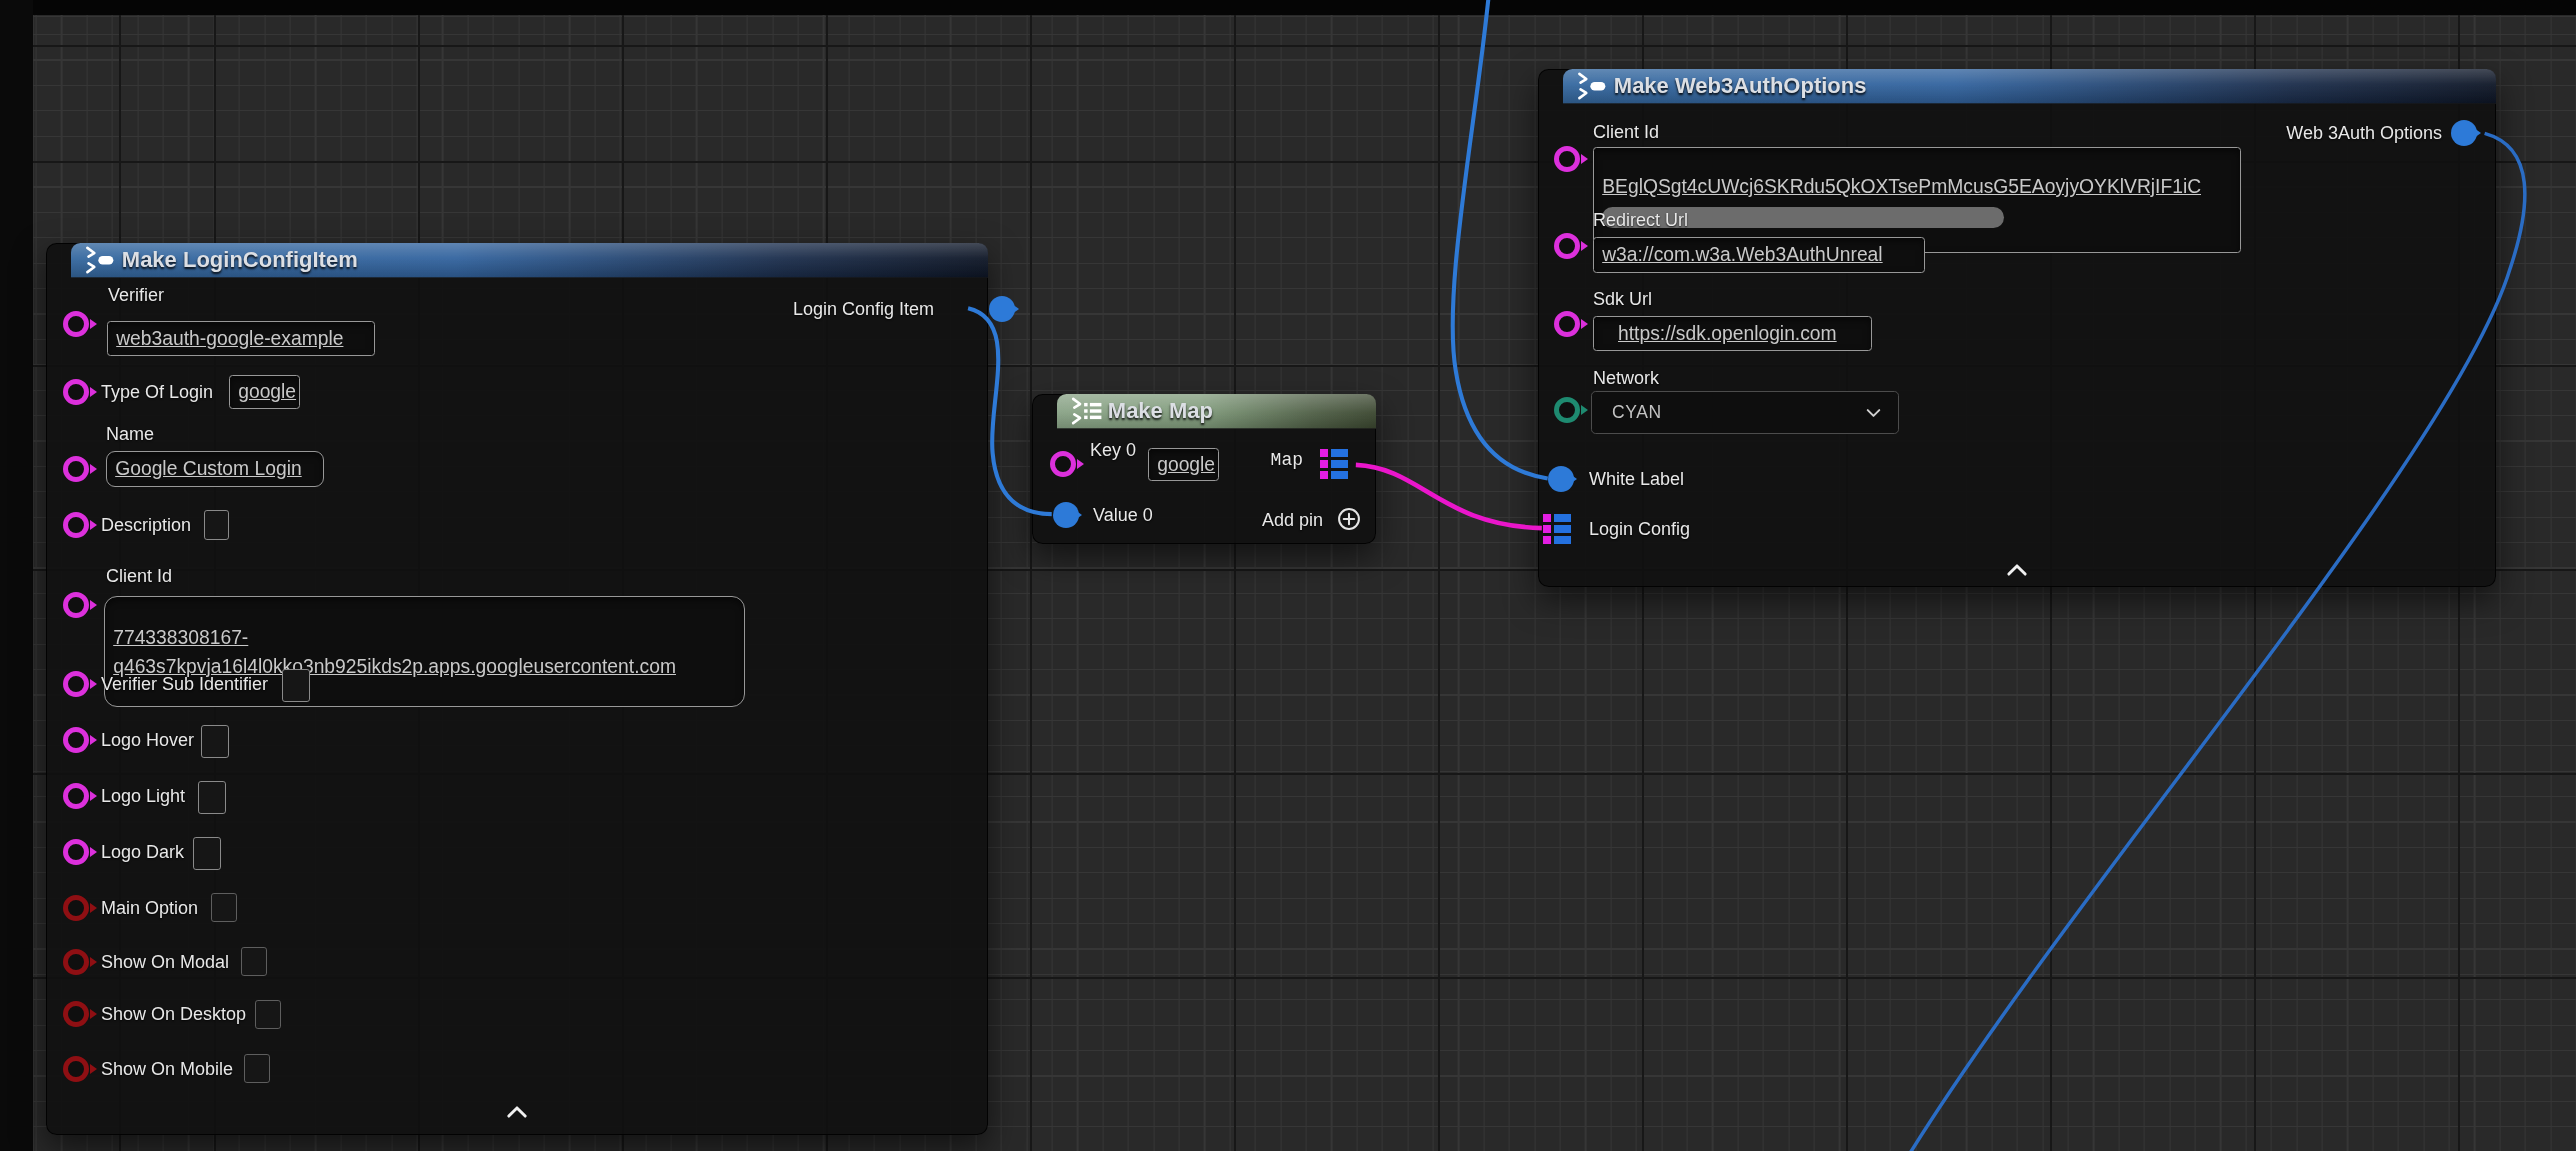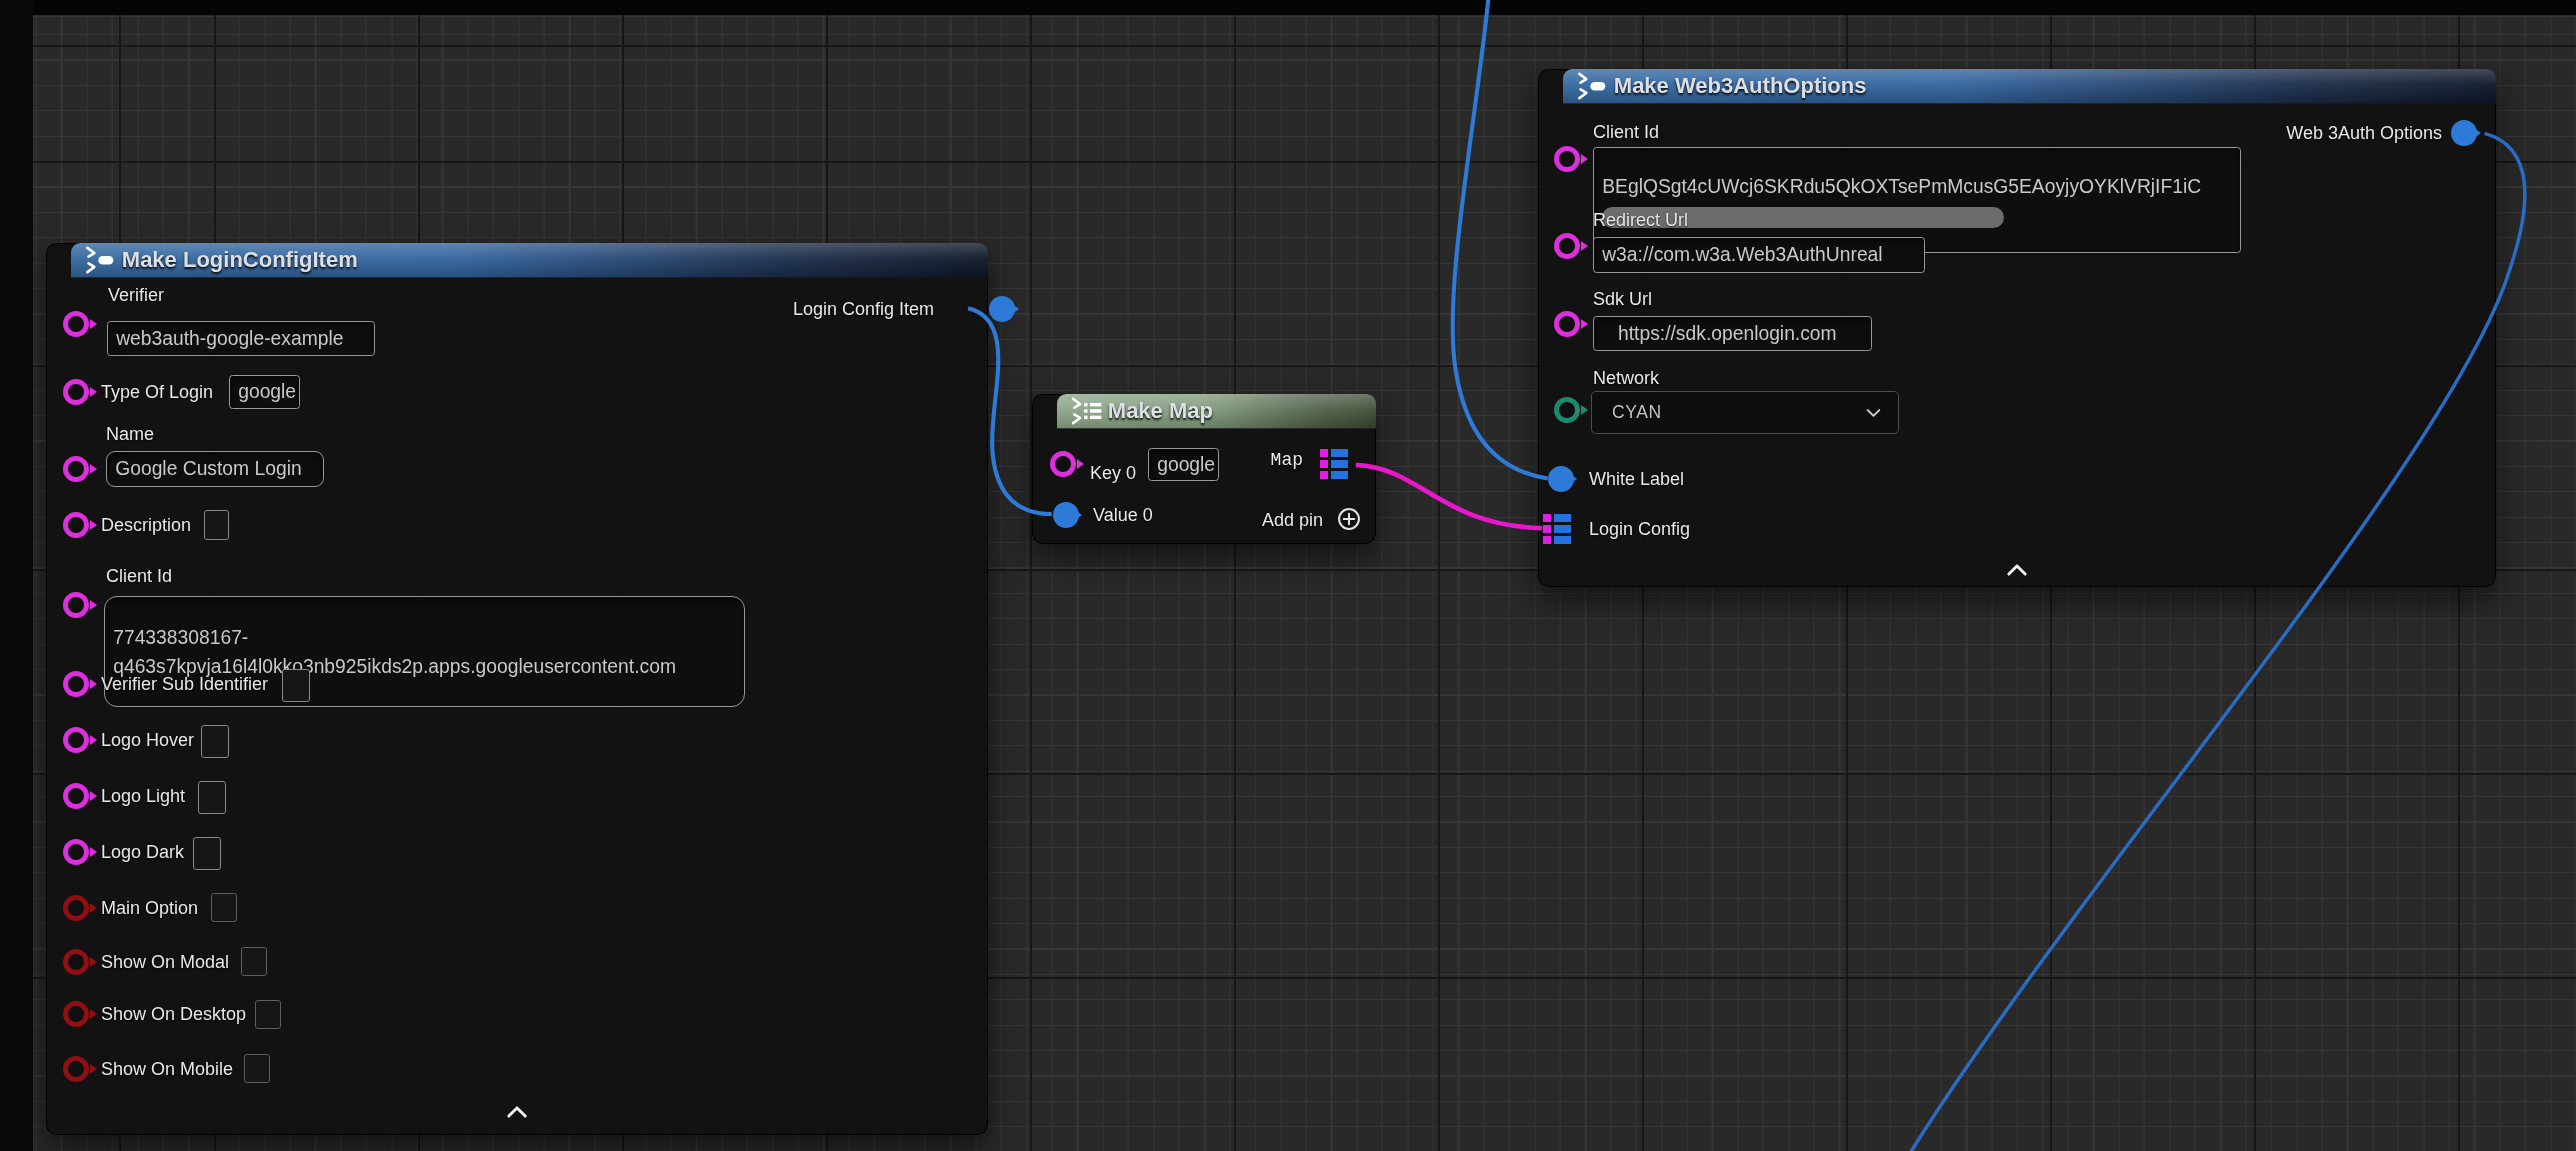--- a/index.html
+++ b/index.html
@@ -52,21 +52,21 @@
   .mappin .k{width:8.2px;background:#e31ee3;}
   .mappin .v{flex:1;background:#2471e0;}
 
   
   .lbl{position:absolute;color:#e8e8e8;font-size:18px;white-space:nowrap;
        text-shadow:0 1.2px 1.8px rgba(0,0,0,0.8);transform:translateY(-50%);}
   .lbl.right{transform:translate(-100%,-50%);}
   .field{position:absolute;box-sizing:border-box;background:#0e0e0e;border:1.2px solid #989898;
          border-radius:3.5px;color:#c9c9c9;font-size:19.3px;display:flex;align-items:center;
          padding:0 8.2px;white-space:nowrap;overflow:hidden;
-         box-shadow:inset 0 2.9px 7px rgba(0,0,0,0.55);}
+         box-shadow:inset 0 2.9px 7px rgba(0,0,0,0.55);text-decoration:underline;}
   .field.multi{flex-direction:column;align-items:flex-start;justify-content:center;line-height:29px;}
   .chk{position:absolute;box-sizing:border-box;background:#161616;border:1.2px solid #8a8a8a;border-radius:2.9px;}
   .chk.dim{border-color:#5e5e5e;}
   .scrollbar{width:402px;height:21px;border-radius:10.5px;background:#6c6c6c;margin-top:5.8px;}
   .dropdown{position:absolute;box-sizing:border-box;background:#0e0e0e;border:1.2px solid #4c4c4c;
             border-radius:4.7px;color:#c2c2c2;font-size:17.5px;display:flex;align-items:center;
             padding:0 20px;letter-spacing:0.6px;}
   .dropdown svg{position:absolute;right:17.5px;top:50%;transform:translateY(-50%);}
   .caret{position:absolute;transform:translate(-50%,-50%);}
   .addpin{position:absolute;transform:translate(-50%,-50%);}
@@ -176,21 +176,21 @@
           <rect x="26" y="23" width="6" height="6" fill="#fff"></rect>
           <rect x="36" y="23" width="20" height="6" fill="#fff"></rect>
           <rect x="26" y="34" width="6" height="6" fill="#fff"></rect>
           <rect x="36" y="34" width="20" height="6" fill="#fff"></rect>
         </svg>
     </span>
     <span class="hdr-title">Make Map</span>
   </div>
 
   <span class="pin pink hollow" style="left:30px;top:69px;"></span>
-  <span class="lbl" style="left:57px;top:78px;">Key 0</span>
+  <span class="lbl" style="left:57px;top:55px;">Key 0</span>
   <div class="field" style="left:115px;top:53px;width:71px;height:33px;">
       <span>google</span>
     </div>
 
   <span class="lbl right" style="left:270px;top:65px;font-family:Liberation Mono, monospace;">Map</span>
   <span class="mappin" style="left:301px;top:69px;">
     <span class="row">
         <i class="k"></i>
         <i class="v"></i>
       </span>

